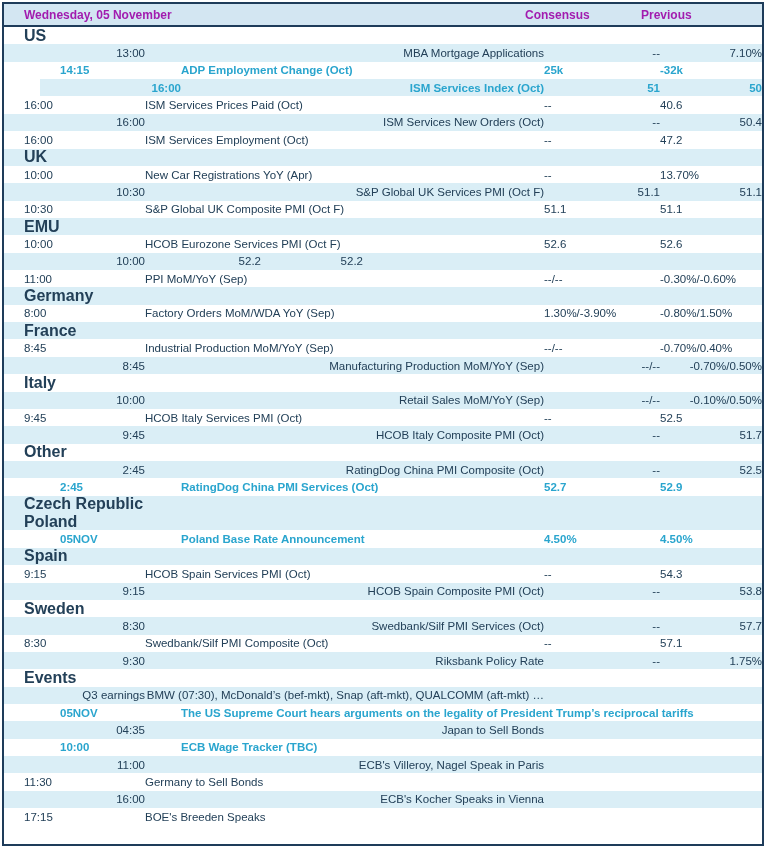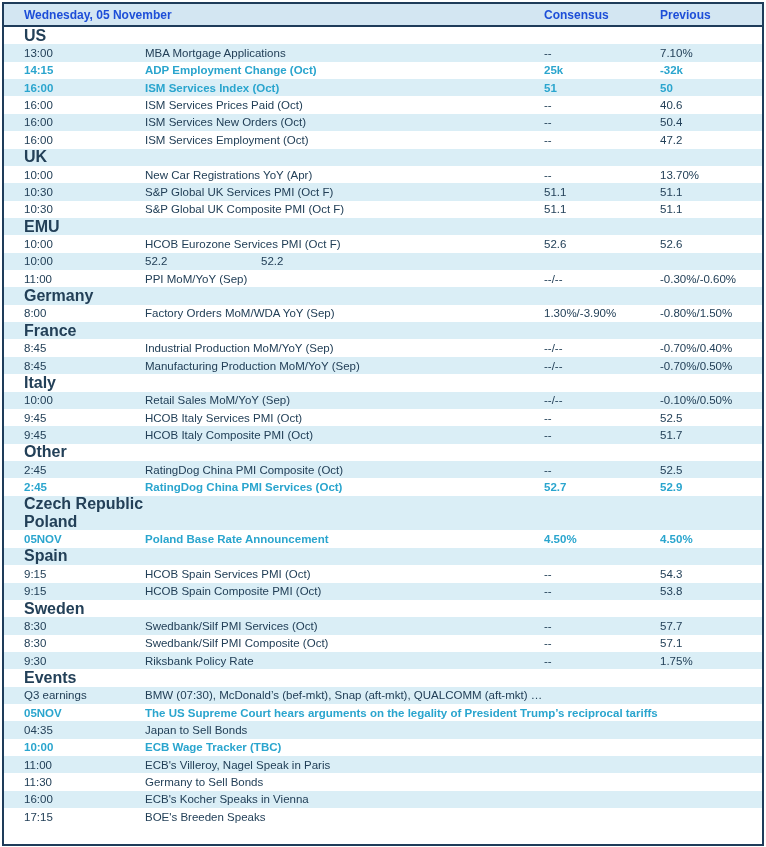--- a/index.html
+++ b/index.html
@@ -27,21 +27,21 @@
     color: #234058;
   }
   .row {
     display: flex;
     align-items: center;
     height: 17.36px;
     font-size: 11.5px;
     color: #234058;
     background: #ffffff;
   }
-  .row.stripe { background: #daeef6; }
+  .row.stripe { background: #daeef6; text-align: right; }
   .c-time {
     width: 141px;
     padding-left: 20px;
     flex: none;
     white-space: nowrap;
   }
   .c-event {
     flex: 1;
     white-space: nowrap;
     overflow: visible;
@@ -57,29 +57,29 @@
     flex: none;
     white-space: nowrap;
   }
   .section-row .c-sec {
     padding-left: 20px;
     font-weight: bold;
     font-size: 16px;
     color: #234058;
     white-space: nowrap;
   }
-  .row.hl { color: #2aa5ce; font-weight: bold; }
+  .row.hl { color: #2aa5ce; font-weight: bold; margin-left: 36px; }
   .header-row .c-time.title {
     width: auto;
     flex: 1;
   }
   .header-row .h-cons { width: 116px; flex: none; }
-  .header-row .h-prev { width: 102px; flex: none; }
+  .header-row .h-prev { width: 121px; flex: none; }
 </style>
-<style>.row.hl{color:#2aa5ce;}.row{color:#234058;}.row.stripe{background:#daeef6;}.header-row{background:#d3e6f2;border-bottom-color:#1e3c5a;color:#1d4ed8;}.calendar{border-color:#1e3c5a;}</style></head>
+<style>.row.hl{color:#2aa5ce;}.row{color:#234058;}.row.stripe{background:#daeef6;}.header-row{background:#d3e6f2;border-bottom-color:#1e3c5a;color:#a21caf;}.calendar{border-color:#1e3c5a;}</style></head>
 <body>
 
 <div class="calendar">
   <div class="header-row">
     <div class="c-time title">Wednesday, 05 November</div>
     <div class="h-cons">Consensus</div>
     <div class="h-prev">Previous</div>
   </div>
   <div id="tbody">
       <div class="row section-row">

